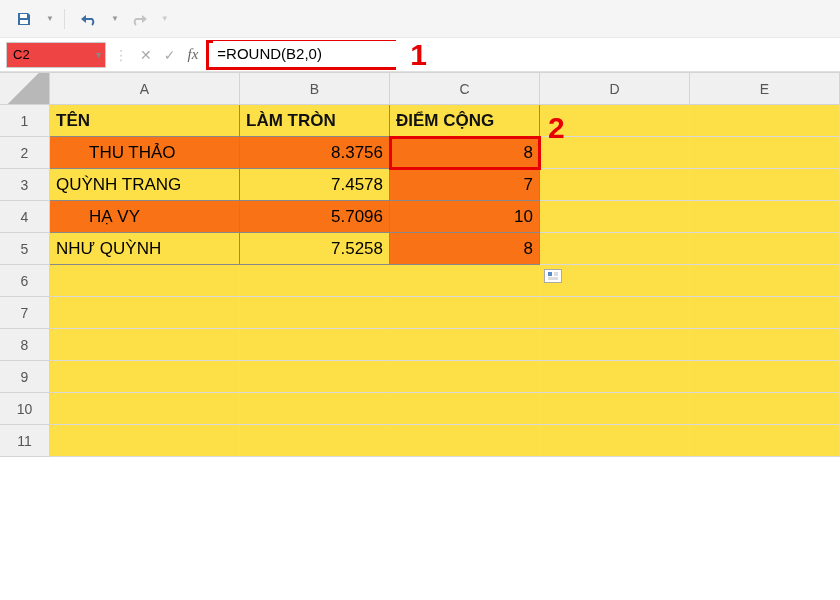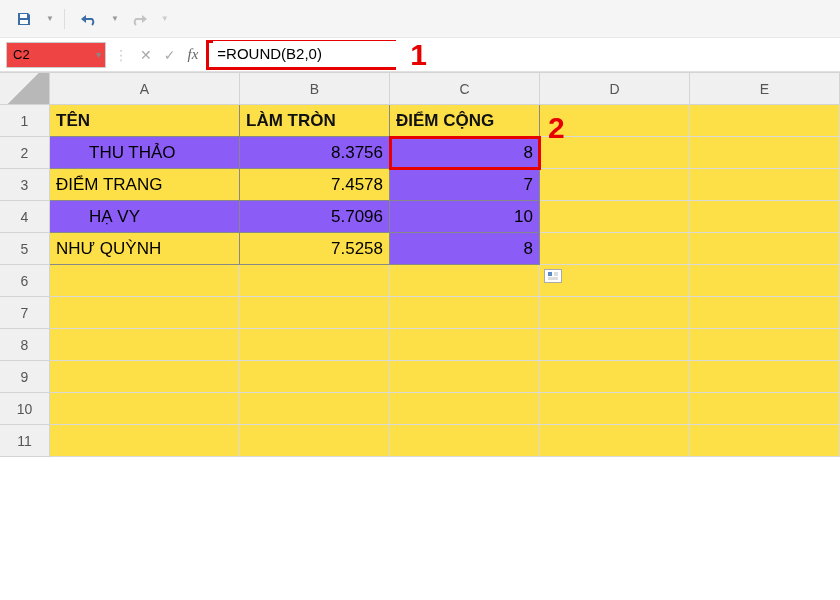--- a/index.html
+++ b/index.html
@@ -93,21 +93,21 @@
     font-size: 17px;
     background: #fde047;
   }
   .cell.th {
     font-weight: 700;
     color: #111;
     border-right: 1px solid #888;
     border-bottom: 1px solid #888;
   }
   .cell.r { justify-content: flex-end; }
-  .cell.band { background: #8b5cf6; padding-left: 39px; }
+  .cell.band { background: #f97316; padding-left: 39px; }
   .cell.bordered-tbl {
     border-right: 1px solid #888;
     border-bottom: 1px solid #888;
   }
   .cell.sel {
     outline: 3px solid #e60000;
     outline-offset: -2px;
     position: relative;
     z-index: 2;
   }
@@ -190,21 +190,21 @@
   <div class="cell"></div>
 
   <div class="row-head">2</div>
   <div class="cell band bordered-tbl">THU THẢO</div>
   <div class="cell band bordered-tbl r">8.3756</div>
   <div class="cell band bordered-tbl r sel">8</div>
   <div class="cell"></div>
   <div class="cell"></div>
 
   <div class="row-head">3</div>
-  <div class="cell bordered-tbl">ĐIỂM TRANG</div>
+  <div class="cell bordered-tbl">QUỲNH TRANG</div>
   <div class="cell bordered-tbl r">7.4578</div>
   <div class="cell band bordered-tbl r">7</div>
   <div class="cell"></div>
   <div class="cell"></div>
 
   <div class="row-head">4</div>
   <div class="cell band bordered-tbl">HẠ VY</div>
   <div class="cell band bordered-tbl r">5.7096</div>
   <div class="cell band bordered-tbl r">10</div>
   <div class="cell"></div>

